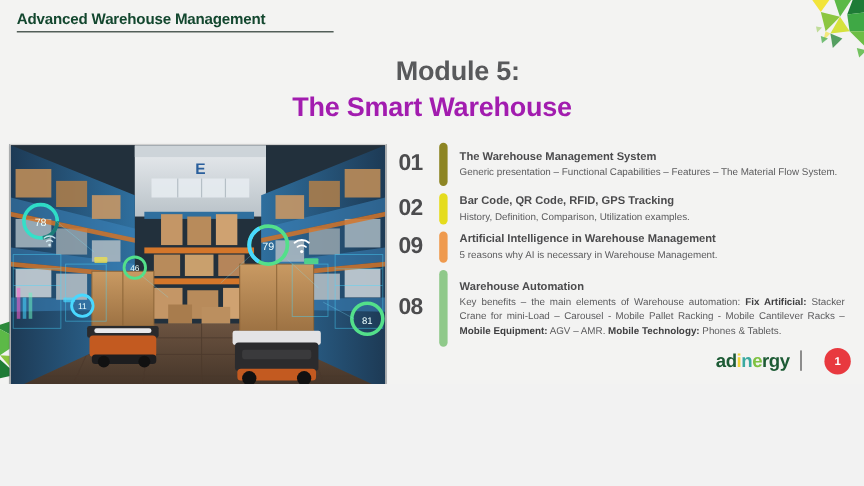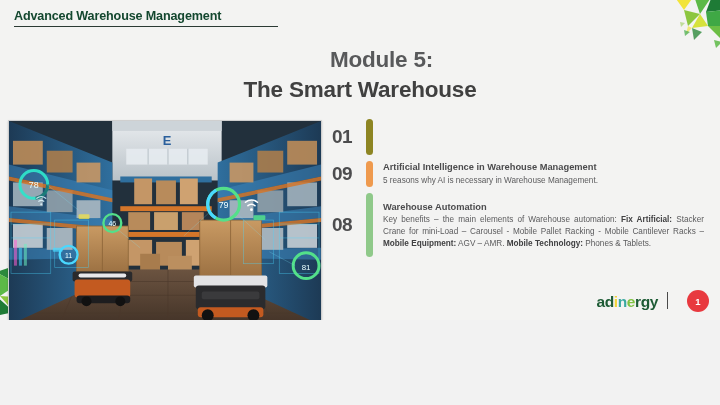--- a/index.html
+++ b/index.html
@@ -189,21 +189,21 @@
     </svg>
   </div>
 
   <div class="header">
     <div class="header-title">Advanced Warehouse Management</div>
     <div class="header-rule"></div>
   </div>
 
   <div class="title-block">
     <div class="title-line" style="color: rgb(88, 89, 91); margin-left: 43px;">Module 5:</div>
-    <div class="title-line" style="color: #404040;">The Smart Warehouse</div>
+    <div class="title-line" style="color: #a21caf;">The Smart Warehouse</div>
   </div>
 
   <div class="photo-wrap">
     <svg viewBox="0 0 314 218" preserveAspectRatio="none">
       <defs>
         <linearGradient id="ceil" x1="0" y1="0" x2="0" y2="1">
           <stop offset="0" stop-color="#e9ecef"></stop>
           <stop offset="1" stop-color="#b9c2c8"></stop>
         </linearGradient>
         <linearGradient id="floorg" x1="0" y1="0" x2="0" y2="1">
@@ -404,22 +404,34 @@
       <rect x="70" y="94" width="11" height="5" rx="1" fill="#f0e24a" opacity=".75"></rect>
       <rect x="44" y="128" width="10" height="4" rx="1" fill="#49d8ff" opacity=".7"></rect>
     </svg>
   </div>
 
   <div class="agenda">
 
     <div class="agenda-item h-01">
       <div class="item-num">01</div>
       <div class="item-bar" style="background: rgb(141, 133, 35);"></div>
+      <div class="item-text">
+        <div class="item-head">The Warehouse Management System</div>
+        <div class="item-body">Generic presentation – Functional Capabilities – Features – The Material Flow System.</div>
+      </div>
     </div>
 
+    <div class="agenda-item h-02">
+      <div class="item-num">02</div>
+      <div class="item-bar" style="background: rgb(229, 220, 29);"></div>
+      <div class="item-text">
+        <div class="item-head">Bar Code, QR Code, RFID, GPS Tracking</div>
+        <div class="item-body">History, Definition, Comparison, Utilization examples.</div>
+      </div>
+    </div>
 
     <div class="agenda-item h-03">
       <div class="item-num">09</div>
       <div class="item-bar" style="background: rgb(239, 154, 78);"></div>
       <div class="item-text">
         <div class="item-head">Artificial Intelligence in Warehouse Management</div>
         <div class="item-body">5 reasons why AI is necessary in Warehouse Management.</div>
       </div>
     </div>
 

